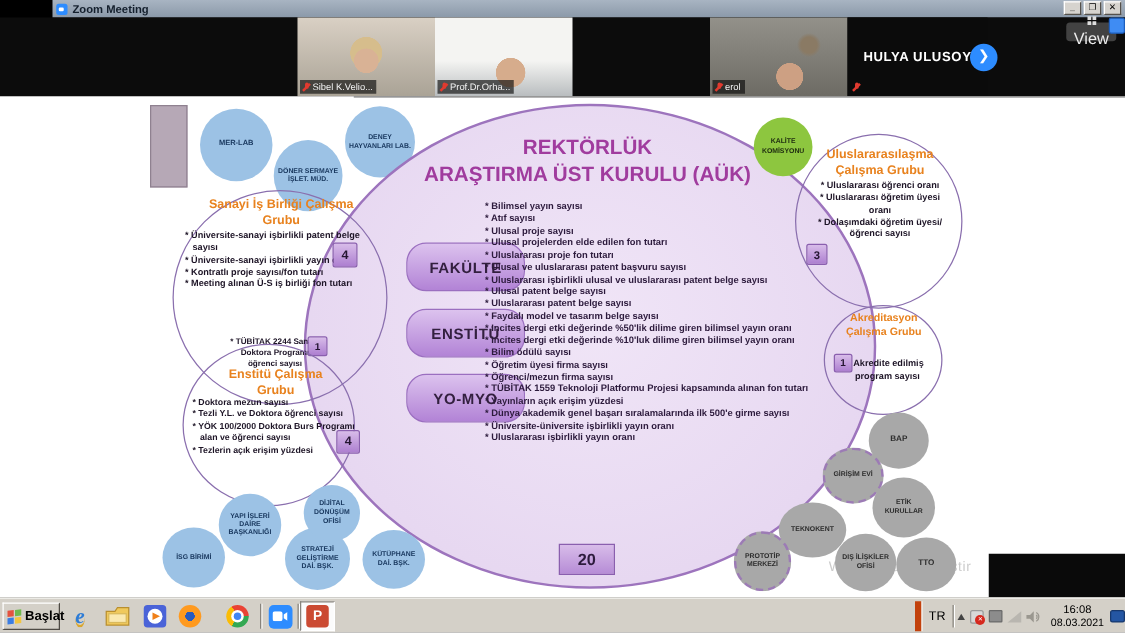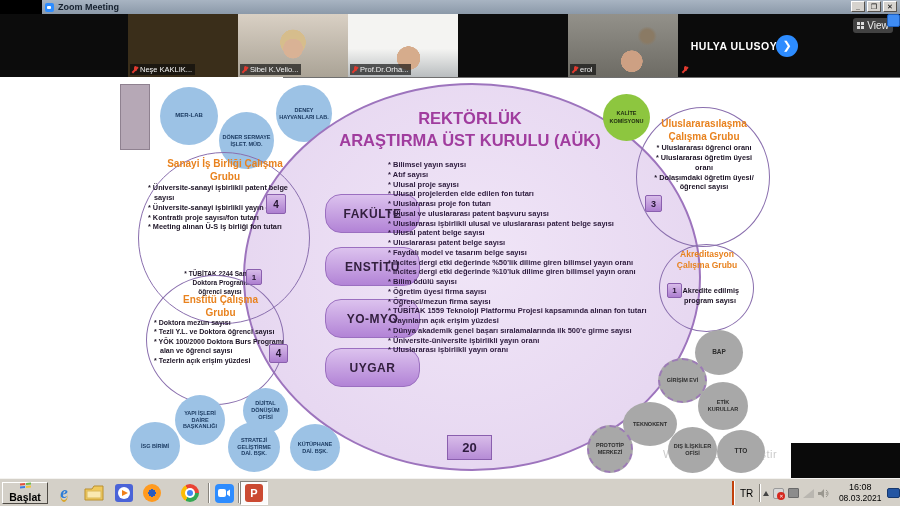--- a/index.html
+++ b/index.html
@@ -40,21 +40,21 @@
         radial-gradient(ellipse 26px 14px at 50% 108%, #3b3f46 97%, transparent),
         repeating-linear-gradient(#e9e7e2 0 6px,#d8d5cf 6px 8px); border:2px solid #a7c446; }
   .t5 { background:radial-gradient(circle 11px at 58% 75%, #cda083 97%, transparent),
         radial-gradient(circle 16px at 72% 35%, #8a7a64 40%, transparent 60%),
         linear-gradient(#93918a,#6d6b64); }
   .t6 { background:#0b0b0b; display:flex; align-items:center; justify-content:center; }
   #hulya-name { color:#fff; font-size:10.5px; font-weight:bold; letter-spacing:.5px; }
   #next-btn { left:776px; top:21px; width:22px; height:22px; border-radius:50%; background:#2d8cff;
     color:#fff; font-size:11px; font-weight:bold; text-align:center; line-height:21px; }
   #view-btn { left:853px; top:4px; width:40px; height:15px; background:#424242; border-radius:3px;
-    color:#eee; font-size:10px; display:flex; align-items:center; justify-content:center; gap:3px; }
+    color:#eee; font-size:13px; display:flex; align-items:center; justify-content:center; gap:3px;flex-direction:column; }
   .gridglyph { width:7px; height:7px; display:grid; grid-template-columns:3px 3px; grid-gap:1px; }
   .gridglyph span { background:#ddd; width:3px; height:3px; }
   #scrollup { left:887px; top:0px; width:13px; height:13px; background:#3f8cf3; border:1px solid #1d5fbf; border-radius:2px; }
 
   
   #content { left:0; top:77px; width:900px; height:401px; background:#ffffff; overflow:hidden; }
   #share-topline { left:283px; top:0; width:617px; height:1px; background:#6f6f6f; }
 
   .circ { position:absolute; border-radius:50%; display:flex; align-items:center;
     justify-content:center; text-align:center; }
@@ -86,32 +86,32 @@
     color:#241531; font-weight:bold; display:flex; align-items:center; justify-content:center; border-radius:2px; }
 
   #watermark { left:663px; top:371px; font-size:11px; color:#cbcbcb; letter-spacing:.5px; }
   #blackcorner { left:791px; top:366px; width:109px; height:35px; background:#0a0a0a; }
   #mauverect { left:120px; top:7px; width:30px; height:66px; background:#b6a8b6; border:1px solid #8f8190; }
 
   
   #taskbar { left:0; top:478px; width:900px; height:28px; background:#d4d0c8; border-top:1px solid #f4f3f0; }
   #startbtn { left:2px; top:3px; width:46px; height:22px; background:#d4d0c8;
     border:1px solid; border-color:#ffffff #4e4a44 #4e4a44 #ffffff;
-    display:flex; align-items:center; gap:3px; padding:0 3px; font-size:10.5px; font-weight:bold; color:#000;flex-direction:column; }
+    display:flex; align-items:center; gap:3px; padding:0 3px; font-size:10.5px; font-weight:bold; color:#000; }
   .winflag { width:11px; height:11px; display:grid; grid-template-columns:5px 5px; grid-gap:1px; transform:skewY(-6deg); }
   .winflag i:nth-child(1){background:#e4533f}.winflag i:nth-child(2){background:#6fb94f}
   .winflag i:nth-child(3){background:#3b7de3}.winflag i:nth-child(4){background:#f3c53f}
   .qicon { position:absolute; top:4px; width:20px; height:20px; display:flex; align-items:center; justify-content:center; }
   .vsep { position:absolute; top:4px; width:2px; height:20px; border-left:1px solid #87837c; border-right:1px solid #fff; }
   #pptbtn { left:240px; top:2px; width:28px; height:24px; background:#fbfbfb;
     border:1px solid; border-color:#87837c #ffffff #ffffff #87837c;
     display:flex; align-items:center; justify-content:center; }
   .ppticon { width:18px; height:18px; background:#cb4a32; border-radius:3px; color:#fff;
     font-weight:bold; font-size:11px; display:flex; align-items:center; justify-content:center; }
-  #tray { left:732px; top:2px; width:168px; height:24px; border-left:2px solid #c2410c;
+  #tray { left:732px; top:2px; width:168px; height:24px; border-left:5px solid #c2410c;
     box-shadow:inset 1px 0 0 #fff; display:flex; align-items:center; }
   #lang { font-size:10px; color:#000; padding:0 6px; }
   .trayico { margin:0 2px; display:flex; align-items:center; justify-content:center; }
   #clock { text-align:center; font-size:9px; color:#000; line-height:1.15; margin-left:4px; width:52px; }
   #clock .d { font-size:8.5px; }
   #showdesk { width:14px; height:10px; background:#2456a3; border-radius:2px; border:1px solid #16386e; margin-left:3px; }
   .uparrow { width:0; height:0; border-left:3px solid transparent; border-right:3px solid transparent; border-bottom:5px solid #444; }
   .redbadge { width:11px; height:11px; background:#d8d8d8; border:1px solid #9a9a9a; border-radius:2px; position:relative; }
   .redbadge::after { content:"✕"; position:absolute; right:-2px; bottom:-2px; width:8px; height:8px;
     background:#d6281e; border-radius:50%; color:#fff; font-size:5px; line-height:8px; text-align:center; }
@@ -127,26 +127,20 @@
     <span class="tb-ico"></span>
     <span id="tb-title">Zoom Meeting</span>
   </div>
   <div class="winbtns">
     <div class="winbtn">_</div>
     <div class="winbtn">❐</div>
     <div class="winbtn">✕</div>
   </div>
 
   <div id="strip" class="abs">
-    <div class="tile t1" style="left:128px">
-      <span class="nametag">
-          <i class="micmute"></i>
-          <span>Neşe KAKLIK...</span>
-        </span>
-    </div>
     <div class="tile t2" style="left:238px">
       <span class="nametag">
           <i class="micmute"></i>
           <span>Sibel K.Velio...</span>
         </span>
     </div>
     <div class="tile t3" style="left:348px">
       <span class="nametag">
           <i class="micmute"></i>
           <span>Prof.Dr.Orha...</span>
@@ -189,21 +183,20 @@
     <div id="slide-title" class="abs">
       <div>REKTÖRLÜK</div>
       <div>ARAŞTIRMA ÜST KURULU (AÜK)</div>
     </div>
 
     <div class="circ" style="left:603px;top:17px;width:47px;height:47px;background:#8dc63f;color:#1d2a10;font-weight:bold;font-size:5.5px;line-height:1.3;padding:4px">KALİTE KOMİSYONU</div>
 
     <div class="orgbox" style="top:117px">FAKÜLTE</div>
     <div class="orgbox" style="top:170px">ENSTİTÜ</div>
     <div class="orgbox" style="top:222px">YO-MYO</div>
-    <div class="orgbox" style="top:271px">UYGAR</div>
 
     <div id="metrics" class="abs">
       <div class="metric">* Bilimsel yayın sayısı</div>
       <div class="metric">* Atıf sayısı</div>
       <div class="metric">* Ulusal proje sayısı</div>
       <div class="metric">* Ulusal projelerden elde edilen fon tutarı</div>
       <div class="metric">* Uluslararası proje fon tutarı</div>
       <div class="metric">* Ulusal ve uluslararası patent başvuru sayısı</div>
       <div class="metric">* Uluslararası işbirlikli ulusal ve uluslararası patent belge sayısı</div>
       <div class="metric">* Ulusal patent belge sayısı</div>

